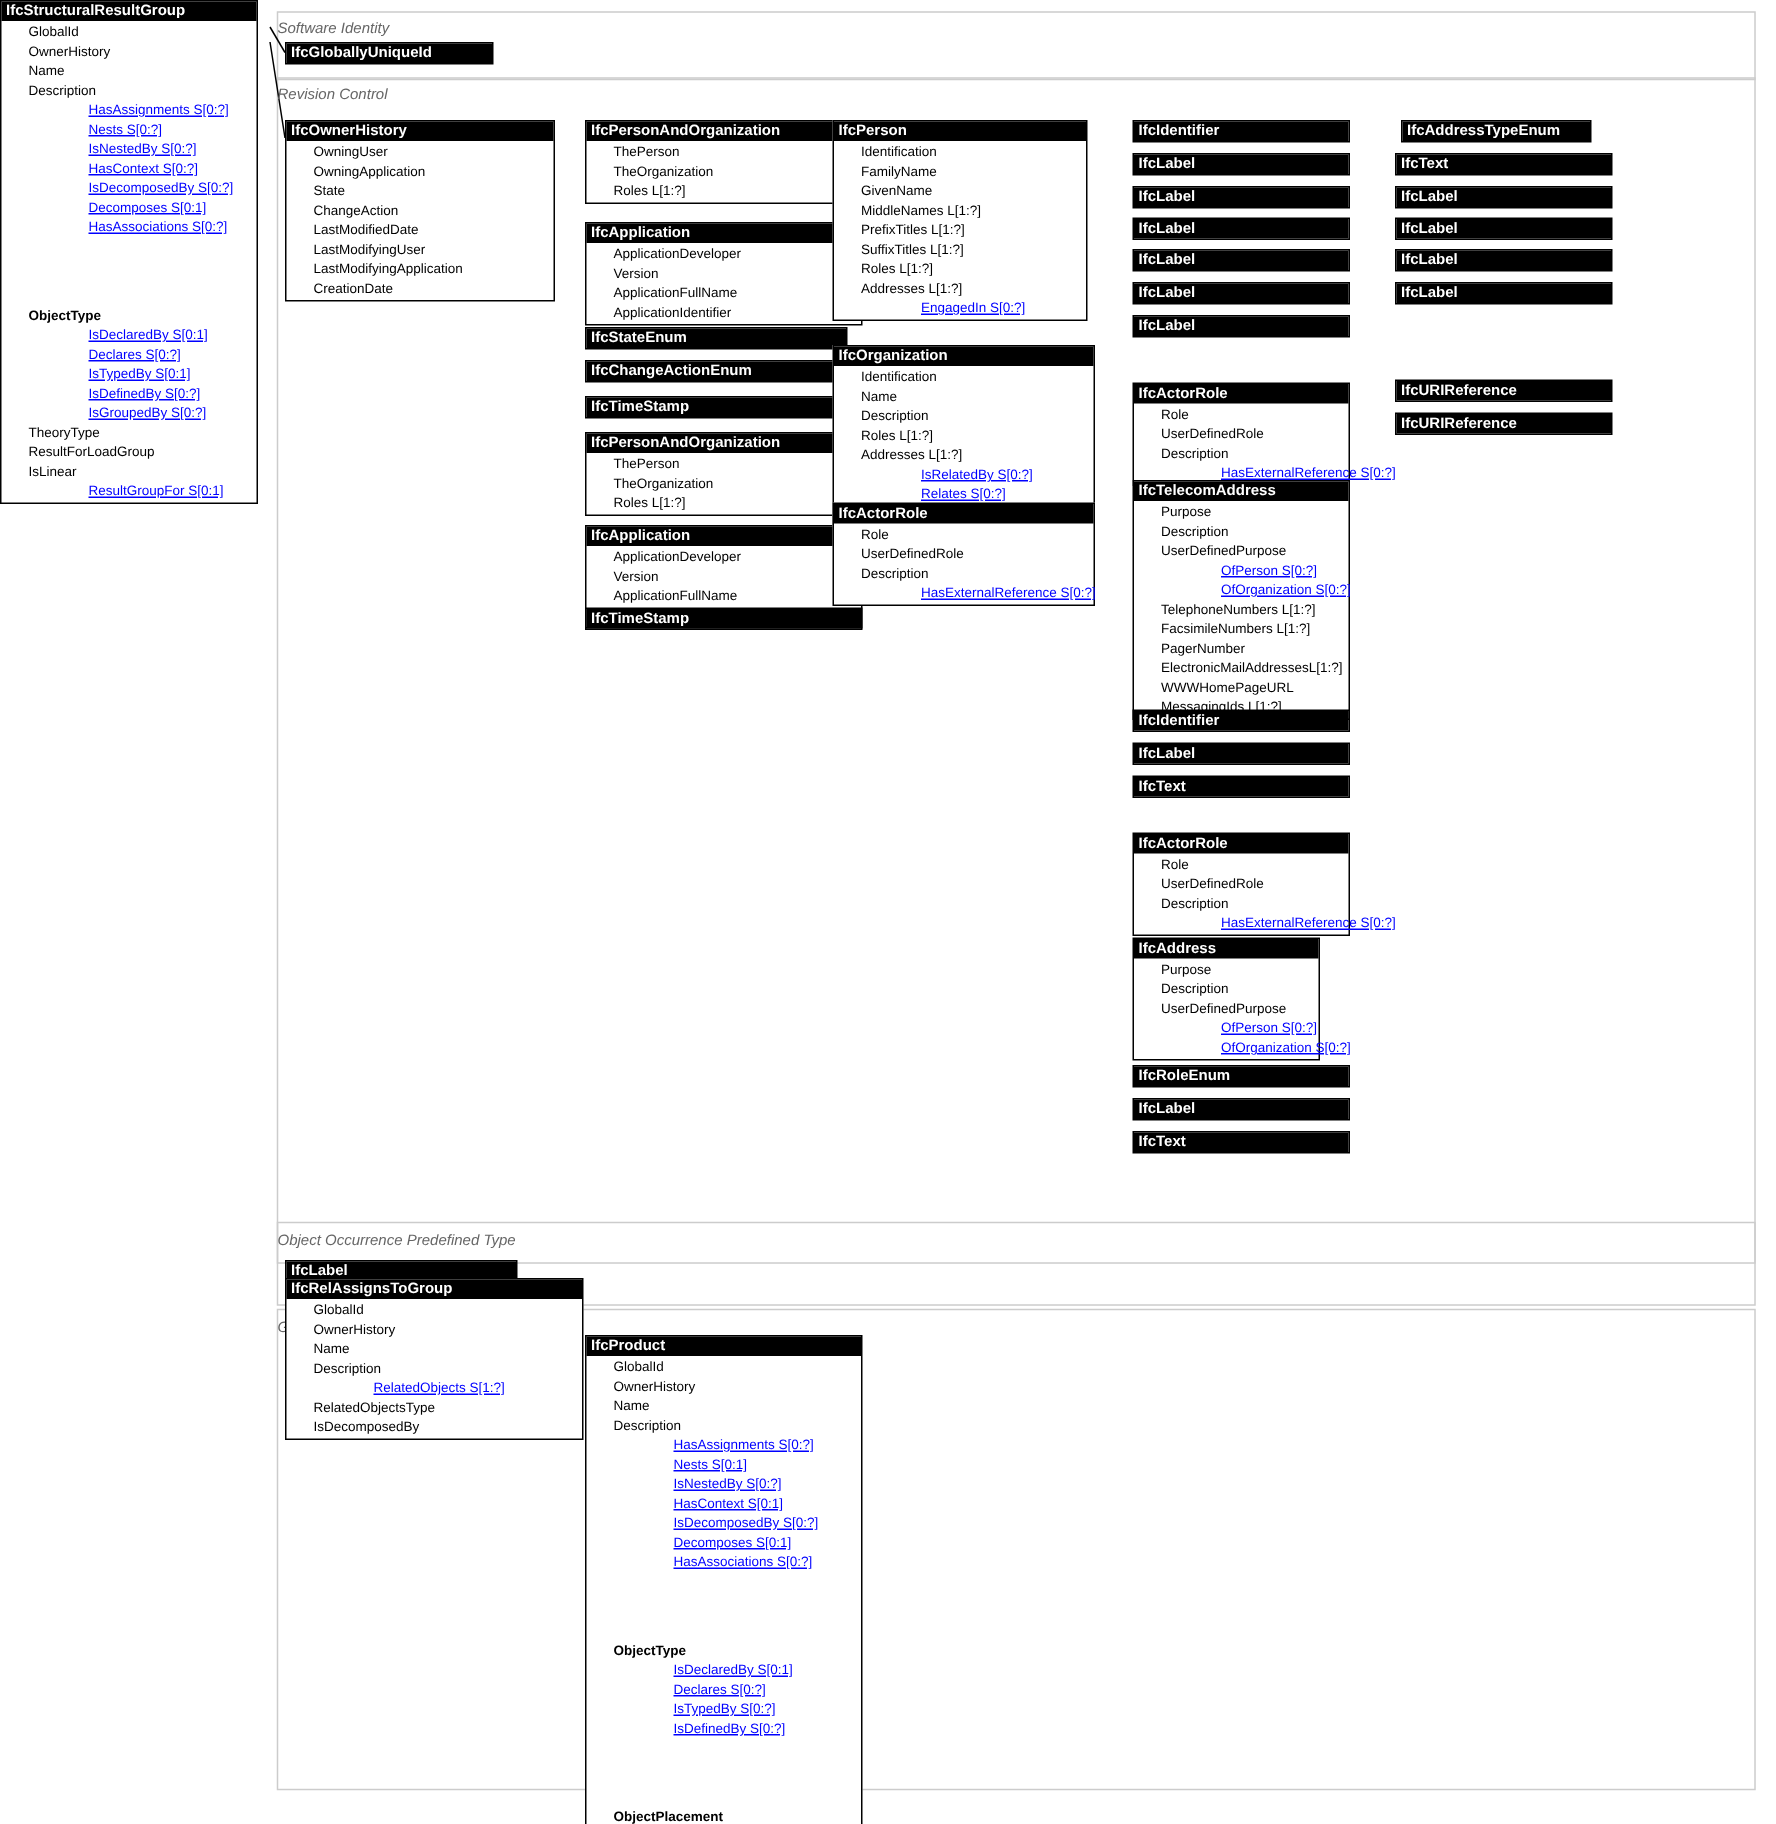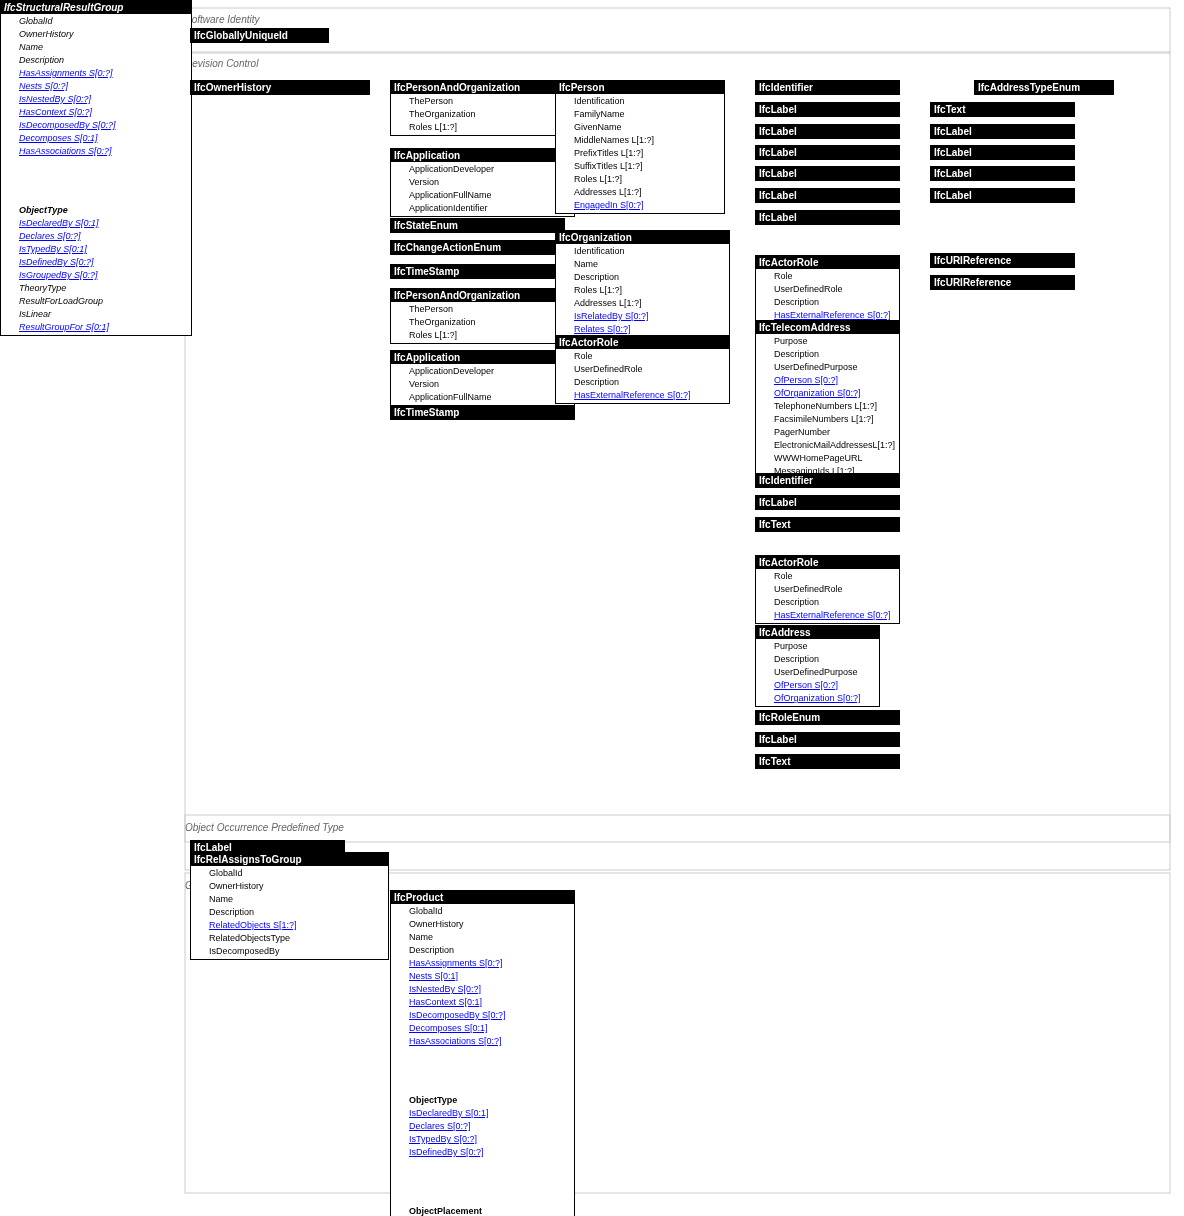--- a/index.html
+++ b/index.html
@@ -34,20 +34,21 @@
       padding: 1px 18px;
     }
     .uml-box .box-body div {
       font-size: 9px;
       line-height: 13px;
       white-space: nowrap;
     }
     .uml-box .box-body div.attr-link {
       color: #00f;
       text-decoration: underline;
+      margin-left: 40px;
     }
     .uml-box .box-body div.attr-bold {
       font-weight: bold;
       margin-top: 46px;
     }
     .section-label {
       position: absolute;
       font-size: 10px;
       color: #666;
       font-style: italic;
@@ -72,21 +73,21 @@
     <rect x="185" y="873" width="985" height="320" fill="none" stroke="#ccc" stroke-width="1"></rect>
 
     <line x1="180" y1="18" x2="190" y2="35" stroke="#000" stroke-width="1"></line>
 
     <line x1="180" y1="28" x2="190" y2="92" stroke="#000" stroke-width="1"></line>
   </svg>
 <div class="section-label" style="left: 185px; top: 14px;">Software Identity</div>
     <div class="section-label" style="left: 185px; top: 58px; text-align: center;">Revision Control</div>
     <div class="section-label" style="left: 185px; top: 822px;">Object Occurrence Predefined Type</div>
     <div class="section-label" style="left: 185px; top: 880px;">Group Assignment</div>
-    <div class="uml-box" style="left: 0px; top: 0px; width: 192px; font-style: italic;">
+    <div class="uml-box" style="left: 0px; top: 0px; width: 172px;">
       <div class="box-header">IfcStructuralResultGroup</div>
       <div class="box-body">
         <div>GlobalId</div>
         <div>OwnerHistory</div>
         <div>Name</div>
         <div>Description</div>
         <div class="attr-link">HasAssignments        S[0:?]</div>
         <div class="attr-link">Nests                 S[0:?]</div>
         <div class="attr-link">IsNestedBy            S[0:?]</div>
         <div class="attr-link">HasContext            S[0:?]</div>
@@ -103,20 +104,30 @@
         <div>ResultForLoadGroup</div>
         <div>IsLinear</div>
         <div class="attr-link">ResultGroupFor        S[0:1]</div>
       </div>
     </div>
     <div class="uml-box" style="left: 190px; top: 28px; width: 139px;">
       <div class="box-header">IfcGloballyUniqueId</div>
     </div>
     <div class="uml-box" style="left: 190px; top: 80px; width: 180px;">
       <div class="box-header">IfcOwnerHistory</div>
+      <div class="box-body">
+        <div>OwningUser</div>
+        <div>OwningApplication</div>
+        <div>State</div>
+        <div>ChangeAction</div>
+        <div>LastModifiedDate</div>
+        <div>LastModifyingUser</div>
+        <div>LastModifyingApplication</div>
+        <div>CreationDate</div>
+      </div>
     </div>
     <div class="uml-box" style="left: 390px; top: 80px; width: 185px;">
       <div class="box-header">IfcPersonAndOrganization</div>
       <div class="box-body">
         <div>ThePerson</div>
         <div>TheOrganization</div>
         <div>Roles                 L[1:?]</div>
       </div>
     </div>
     <div class="uml-box" style="left: 390px; top: 148px; width: 185px;">
@@ -269,21 +280,21 @@
     </div>
     <div class="uml-box" style="left: 755px; top: 710px; width: 145px;">
       <div class="box-header">IfcRoleEnum</div>
     </div>
     <div class="uml-box" style="left: 755px; top: 732px; width: 145px;">
       <div class="box-header">IfcLabel</div>
     </div>
     <div class="uml-box" style="left: 755px; top: 754px; width: 145px;">
       <div class="box-header">IfcText</div>
     </div>
-    <div class="uml-box" style="left: 974px; top: 80px; width: 140px;">
+    <div class="uml-box" style="left: 934px; top: 80px; width: 127px;">
       <div class="box-header">IfcAddressTypeEnum</div>
     </div>
     <div class="uml-box" style="left: 930px; top: 102px; width: 145px;">
       <div class="box-header">IfcText</div>
     </div>
     <div class="uml-box" style="left: 930px; top: 124px; width: 145px;">
       <div class="box-header">IfcLabel</div>
     </div>
     <div class="uml-box" style="left: 930px; top: 145px; width: 145px;">
       <div class="box-header">IfcLabel</div>

